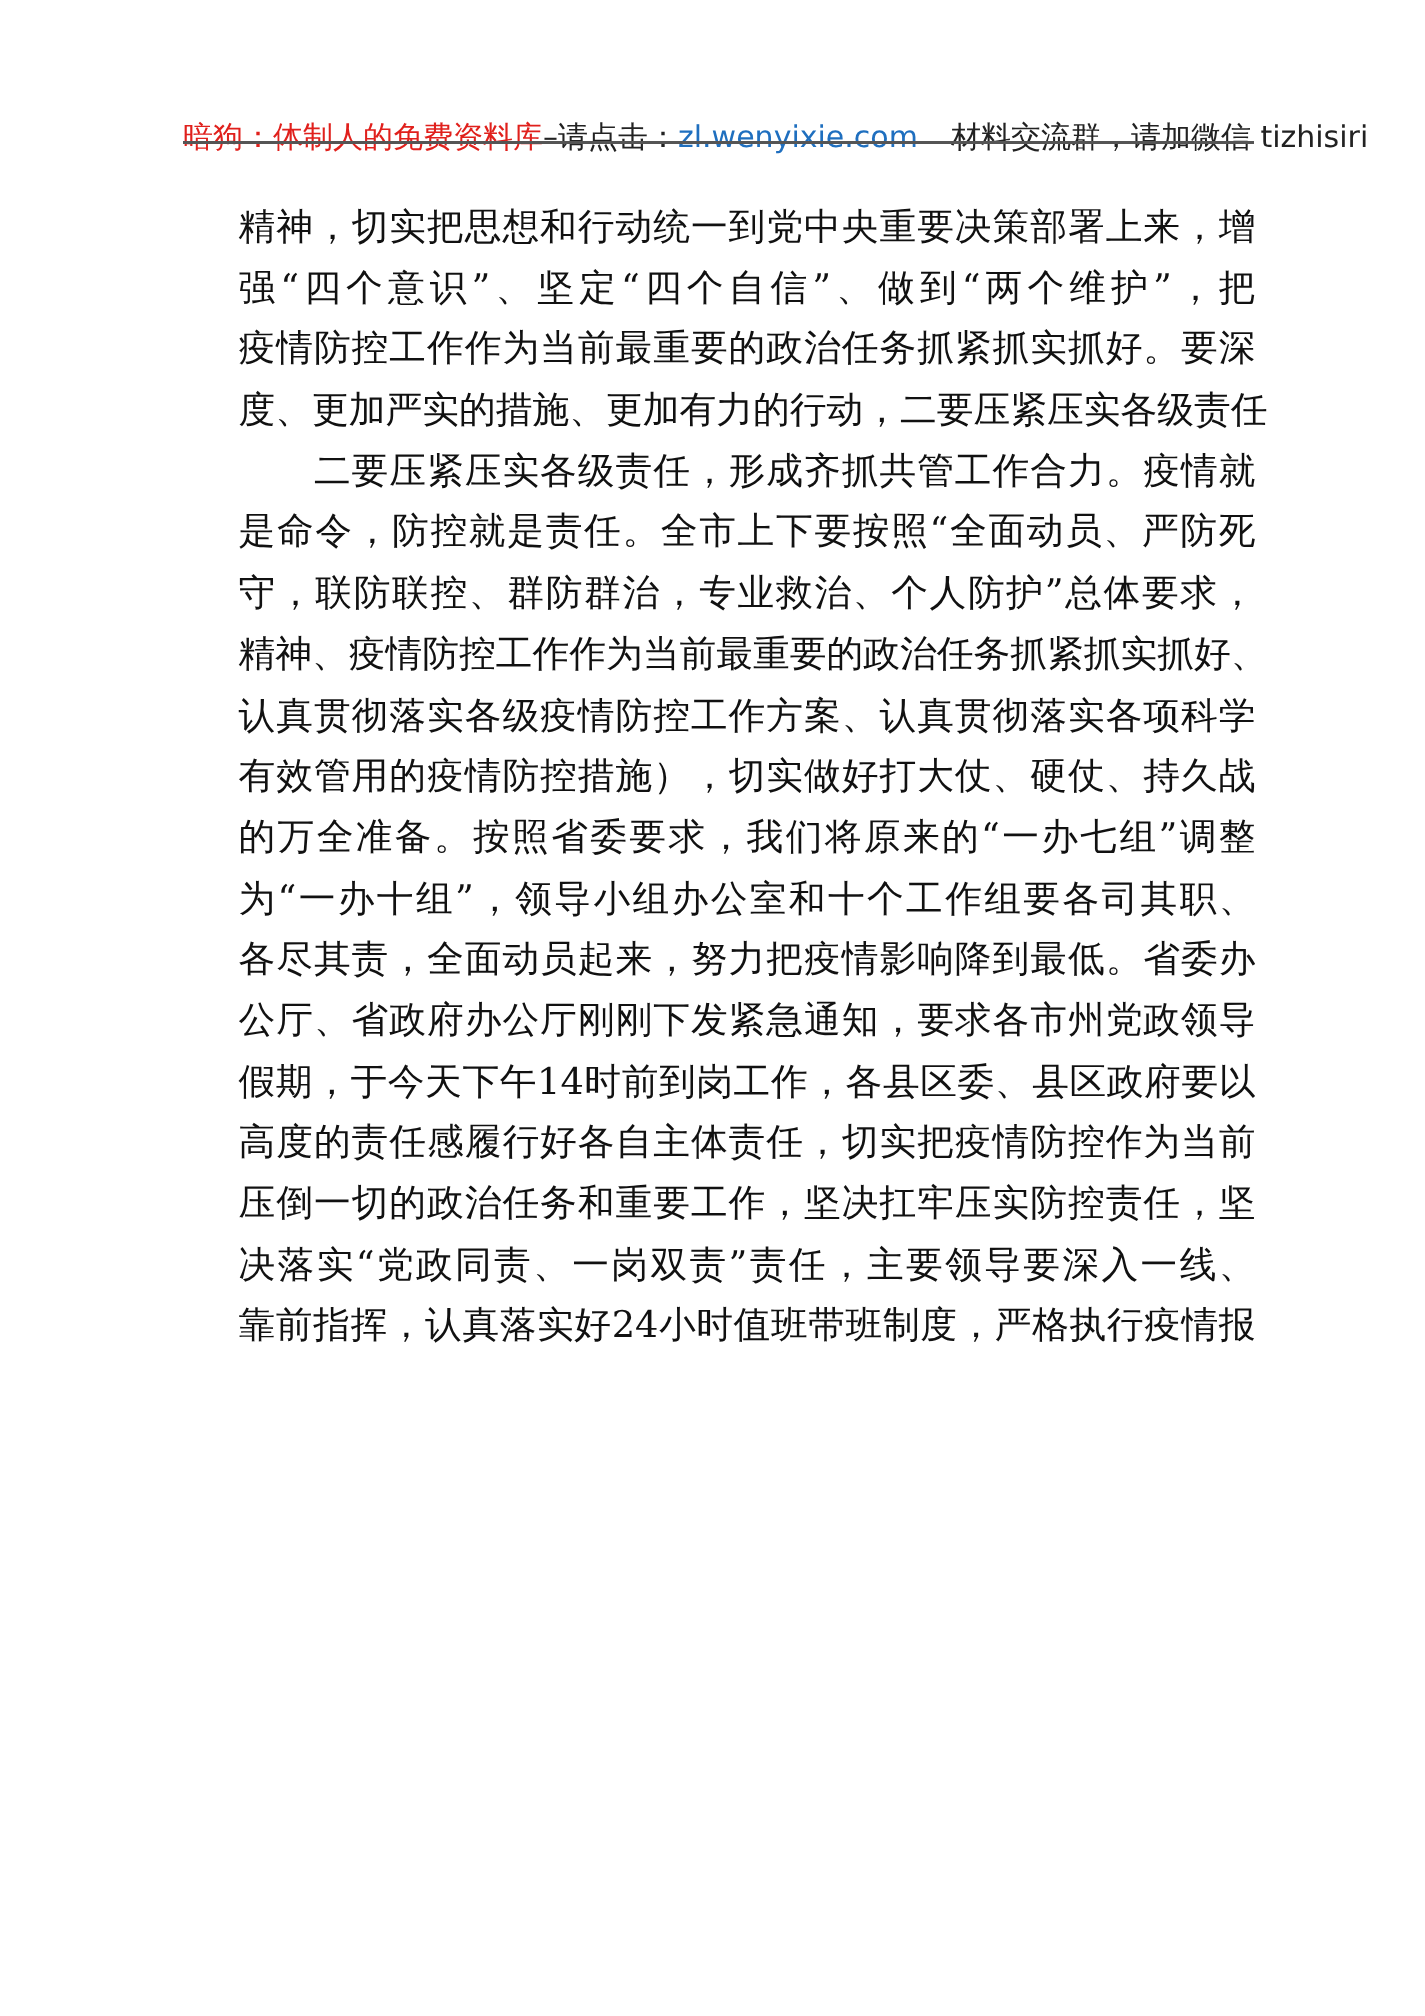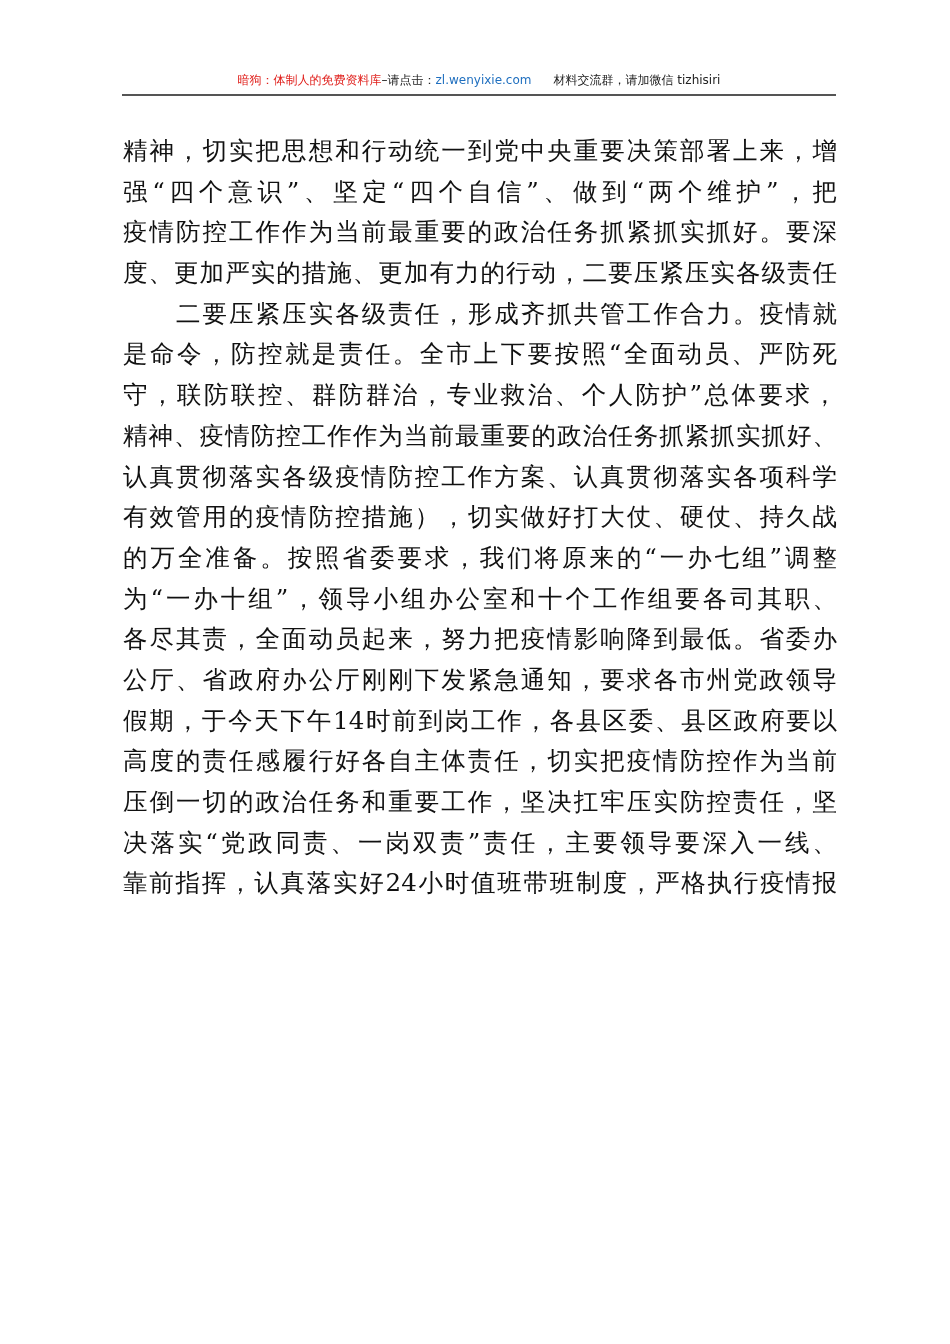--- a/index.html
+++ b/index.html
@@ -1,34 +1,34 @@
 <!DOCTYPE html>
 <html><head>
   <meta charset="utf-8">
   <style>
     html, body { margin: 0; padding: 0; background: #ffffff; }
     body { width: 950px; height: 1344px; position: relative; overflow: hidden; }
     .header {
-      position: absolute; left: 122px; top: 68px; width: 714px; height: 24px;
-      font-family: "DejaVu Sans", sans-serif; font-size: 12px; line-height: 24px;
+      position: absolute; left: 122px; top: 79px; width: 714px; height: 24px;
+      font-family: "DejaVu Sans", sans-serif; font-size: 20px; line-height: 24px;
       white-space: nowrap; text-align: center;
     }
     .header .red { color: #e0201c; }
     .header .dark { color: #222222; }
     .header .link { color: #1f6fbf; }
     .header .gap { display: inline-block; width: 22px; }
     .header-rule {
       position: absolute; left: 122px; top: 94px; width: 714px; height: 2px; background: #555555;
     }
     .body-text {
       position: absolute; left: 123px; top: 131px; width: 714px;
       font-family: "DejaVu Serif", serif; font-size: 24.5px; line-height: 40.7px;
       color: #111111;
     }
-    .line { display: block; white-space: nowrap; text-align: justify; text-align-last: justify; height: 40.7px; }
+    .line { display: block; white-space: nowrap; text-align: justify; text-align-last: justify; height: 40.7px; margin-left: 36px; }
     .line.last { text-align-last: left; }
   </style>
 </head>
 <body>
 
 <div class="header">
   <span class="red">暗狗：体制人的免费资料库</span><span class="dark">–请点击：</span><span class="link">zl.wenyixie.com</span><span class="gap"></span><span class="dark">材料交流群，请加微信 tizhisiri</span>
 </div>
 <div class="header-rule"></div>
 

